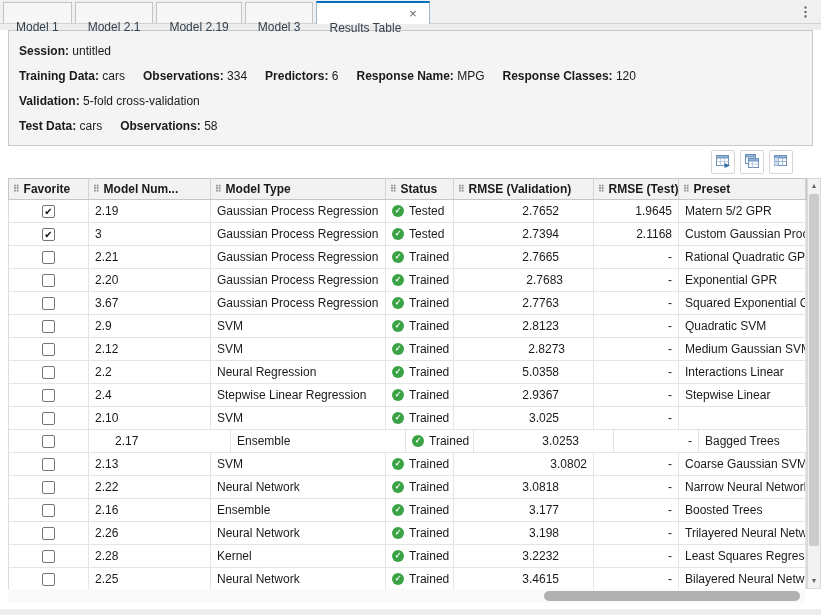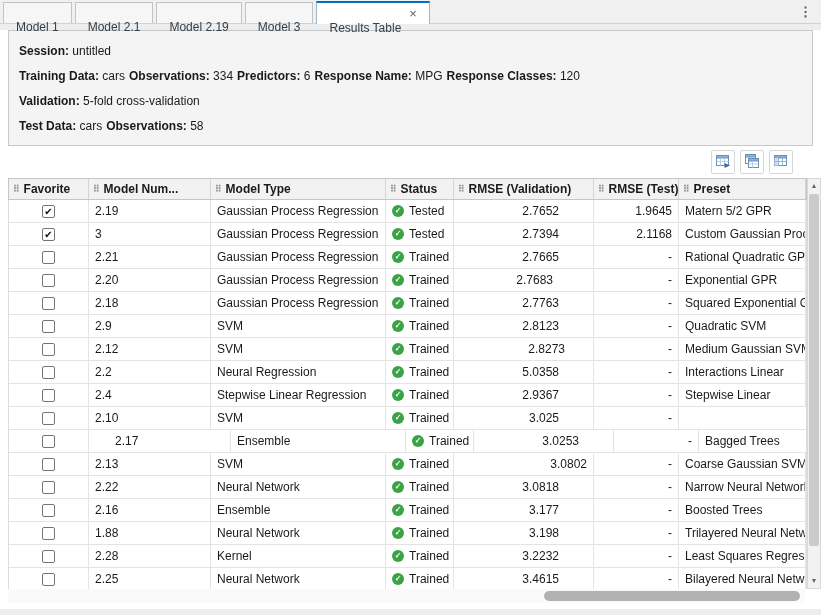--- a/index.html
+++ b/index.html
@@ -33,21 +33,21 @@
   .menu-dots { position:absolute; right:9px; top:4px; color:#555; font-size:13px; font-weight:bold; }
 
   
   .content { background:#fff; height:579px; }
 
   .session-panel {
     margin:6px 8px 0 8px; background:#f4f4f4;
     border:1px solid #c8c8c8; padding:8px 10px; height:116px;
   }
   .session-line { line-height:25px; white-space:nowrap; }
-  .session-pair { margin-right:4px; }
+  .session-pair { margin-right:18px; }
   .session-label { font-weight:bold; }
 
   .toolbar {
     height:32px; display:flex; align-items:center;
     justify-content:flex-end; gap:5px; padding-right:28px;
   }
   .tool-btn {
     width:24px; height:24px; padding:0; background:transparent;
     border:1px solid #d6d6d6; border-radius:2px;
     display:flex; align-items:center; justify-content:center; cursor:pointer;
@@ -288,36 +288,36 @@
           <div class="td" style="flex: 0 0 122px;">
             <span>2.20</span>
           </div>
           <div class="td" style="flex: 0 0 175px;">
             <span>Gaussian Process Regression</span>
           </div>
           <div class="td" style="flex: 0 0 68px;">
             <span class="status-dot">✓</span>
             <span>Trained</span>
           </div>
-          <div class="td right" style="flex: 0 0 140px; padding-right: 40px;">
+          <div class="td right" style="flex: 0 0 140px; padding-right: 30px;">
             <span>2.7683</span>
           </div>
           <div class="td right" style="flex: 0 0 85px;">
             <span>-</span>
           </div>
           <div class="td" style="flex: 0 0 127px;">
             <span>Exponential GPR</span>
           </div>
         </div>
         <div class="tr">
           <div class="td center" style="flex: 0 0 80px;">
             <span class="cb"></span>
           </div>
           <div class="td" style="flex: 0 0 122px;">
-            <span>2.18</span>
+            <span>3.67</span>
           </div>
           <div class="td" style="flex: 0 0 175px;">
             <span>Gaussian Process Regression</span>
           </div>
           <div class="td" style="flex: 0 0 68px;">
             <span class="status-dot">✓</span>
             <span>Trained</span>
           </div>
           <div class="td right" style="flex: 0 0 140px; padding-right: 34px;">
             <span>2.7763</span>
@@ -540,21 +540,21 @@
           </div>
           <div class="td" style="flex: 0 0 127px;">
             <span>Boosted Trees</span>
           </div>
         </div>
         <div class="tr">
           <div class="td center" style="flex: 0 0 80px;">
             <span class="cb"></span>
           </div>
           <div class="td" style="flex: 0 0 122px;">
-            <span>1.88</span>
+            <span>2.26</span>
           </div>
           <div class="td" style="flex: 0 0 175px;">
             <span>Neural Network</span>
           </div>
           <div class="td" style="flex: 0 0 68px;">
             <span class="status-dot">✓</span>
             <span>Trained</span>
           </div>
           <div class="td right" style="flex: 0 0 140px; padding-right: 34px;">
             <span>3.198</span>

